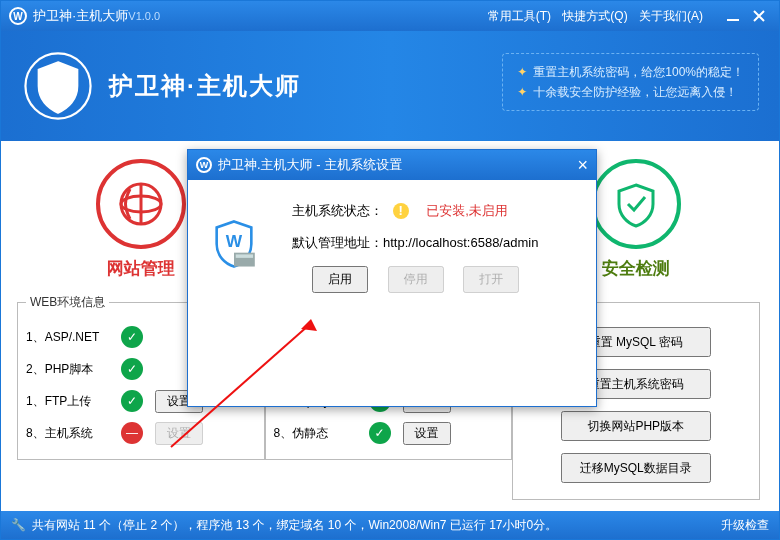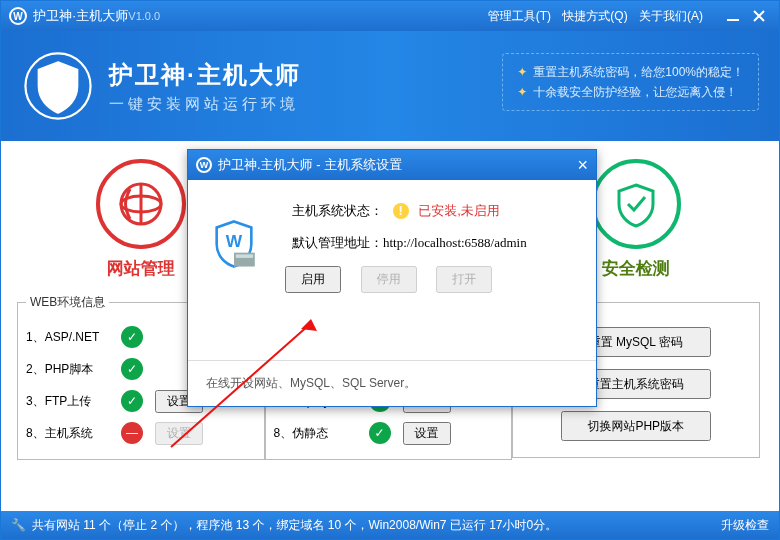--- a/index.html
+++ b/index.html
@@ -49,23 +49,23 @@
 
 
 .modal{position:absolute;left:186px;top:148px;width:410px;height:258px;background:#fff;border:1px solid #1d6fcf;box-shadow:0 3px 10px rgba(0,0,0,.35)}
 .mtitle{height:30px;background:linear-gradient(#2b88e8,#1d6fcf);color:#fff;display:flex;align-items:center;padding:0 8px;font-size:13px}
 .mtitle .logo-icon{width:16px;height:16px;border:2px solid #fff;border-radius:50%;display:flex;align-items:center;justify-content:center;font-size:9px;font-weight:bold;margin-right:6px}
 .mtitle .spacer{flex:1}
 .mtitle .close{font-size:18px;cursor:pointer}
 .mbody{padding:16px 18px;font-size:13px;position:relative;height:180px}
 .mbody .hosticon{position:absolute;left:20px;top:38px;width:52px;height:52px}
 .mbody .line{margin:6px 0 14px 86px}
-.mbody .status-red{color:#d33;margin-left:0}
+.mbody .status-red{color:#d33;margin-left:8px}
 .mbody .warn{display:inline-block;width:16px;height:16px;background:#ffd23f;border-radius:50%;text-align:center;line-height:16px;color:#fff;font-weight:bold;margin:0 6px}
-.mbtns{margin-left:79px;margin-top:10px}
+.mbtns{margin-left:106px;margin-top:10px}
 .mbtns button{padding:3px 14px;margin-right:16px;font-size:12px}
 .mfoot{border-top:1px solid #ddd;height:46px;padding:14px 18px;font-size:12px;color:#555}
 
 
 .arrow{position:absolute;left:160px;top:316px;pointer-events:none}
 .arrow line{stroke:#e11;stroke-width:2}
 .arrow polygon{fill:#e11}
 
 
 .statusbar{position:absolute;bottom:0;left:0;right:0;height:28px;background:linear-gradient(#2b88e8,#1d6fcf);color:#fff;font-size:12px;display:flex;align-items:center;padding:0 10px}
@@ -80,21 +80,21 @@
 <body>
 
 <div class="app">
 
   <div class="topbar">
     <span class="logo-icon">W</span>
     <span class="name">护卫神·主机大师</span>
     <span class="ver">V1.0.0</span>
     <span class="spacer"></span>
     <span class="menu">
-      <a href="#">管理工具(T)</a>
+      <a href="#">常用工具(T)</a>
       <a href="#">快捷方式(Q)</a>
       <a href="#">关于我们(A)</a>
     </span>
     <span class="wbtns">
       <span class="wbtn">
           <svg width="12" height="12">
             <rect y="9" width="12" height="2"></rect>
           </svg>
         </span>
       <span class="wbtn">
@@ -106,21 +106,20 @@
   </div>
 
   <div class="banner">
     <svg class="shield shield-main" viewBox="0 0 100 100">
       <circle cx="50" cy="50" r="44" fill="none" stroke="#fff" stroke-width="3"></circle>
       <path d="M50 18 L76 28 V50 C76 68 64 80 50 86 C36 80 24 68 24 50 V28 Z" fill="none" stroke="#fff" stroke-width="3"></path>
       <text x="50" y="62" text-anchor="middle" font-size="30" font-weight="bold" fill="#fff">W</text>
     </svg>
     <div class="btxt">
       <div class="h1">护卫神·主机大师</div>
-      <div class="sub">一键安装网站运行环境</div>
     </div>
     <div class="rbox">
       <div class="line">
           <span class="dot">✦</span>
           <span>重置主机系统密码，给您100%的稳定！</span>
         </div>
       <div class="line">
           <span class="dot">✦</span>
           <span>十余载安全防护经验，让您远离入侵！</span>
         </div>
@@ -144,21 +143,21 @@
         <div id="left-rows">
             <div class="row">
               <span class="lbl">1、ASP/.NET</span>
               <span class="st ok">✓</span>
             </div>
             <div class="row">
               <span class="lbl">2、PHP脚本</span>
               <span class="st ok">✓</span>
             </div>
             <div class="row">
-              <span class="lbl">3、FTP上传</span>
+              <span class="lbl">1、FTP上传</span>
               <span class="st ok">✓</span>
               <button>设置</button>
             </div>
             <div class="row">
               <span class="lbl">8、主机系统</span>
               <span class="st bad">—</span>
               <button disabled="">设置</button>
             </div>
           </div>
       </fieldset>
@@ -197,20 +196,21 @@
             <path d="M17 25 L23 31 L34 18" fill="none" stroke="#0fb66e" stroke-width="3"></path>
           </svg>
       </div>
       <div class="caption green">安全检测</div>
       <fieldset>
         <legend>管理工具</legend>
         <div id="tool-btns" style="display:flex;flex-direction:column;align-items:center">
             <button class="toolbtn">重置 MySQL 密码</button>
             <button class="toolbtn">重置主机系统密码</button>
             <button class="toolbtn">切换网站PHP版本</button>
+            <button class="toolbtn">迁移MySQL数据目录</button>
           </div>
       </fieldset>
     </div>
   </div>
 
   <div class="modal">
     <div class="mtitle">
       <span class="logo-icon">W</span>
       <span>护卫神.主机大师 - 主机系统设置</span>
       <span class="spacer"></span>
@@ -222,29 +222,28 @@
         <text x="30" y="34" text-anchor="middle" font-size="20" font-weight="bold" fill="#2a8fe6">W</text>
         <rect x="30" y="40" width="24" height="16" fill="#9aa"></rect>
           <rect x="32" y="42" width="20" height="4" fill="#cdd"></rect>
       </svg>
       <div class="line">
         <span>主机系统状态：</span>
         <span class="warn">!</span>
         <span class="status-red">已安装,未启用</span>
       </div>
       <div class="line">
-        <span>默认管理地址：</span><span style="font-family:Liberation Serif, serif">http://localhost:6588/admin</span>
+        <span>默认管理地址：</span><span style="font-family:Liberation Sans, sans-serif">http://localhost:6588/admin</span>
       </div>
       <div class="mbtns">
         <button>启用</button>
         <button disabled="">停用</button>
         <button disabled="">打开</button>
       </div>
     </div>
-    <div class="mfoot">在线开设网站、MySQL、SQL Server。</div>
   </div>
 
   <svg class="arrow" width="200" height="140">
     <line x1="10" y1="130" x2="148" y2="8"></line>
     <polygon points="150,2 156,14 140,12"></polygon>
   </svg>
 
   <div class="statusbar">
     <span class="sicon">🔧</span>
     <span>共有网站 11 个（停止 2 个），程序池 13 个，绑定域名 10 个，Win2008/Win7 已运行 17小时0分。</span>

